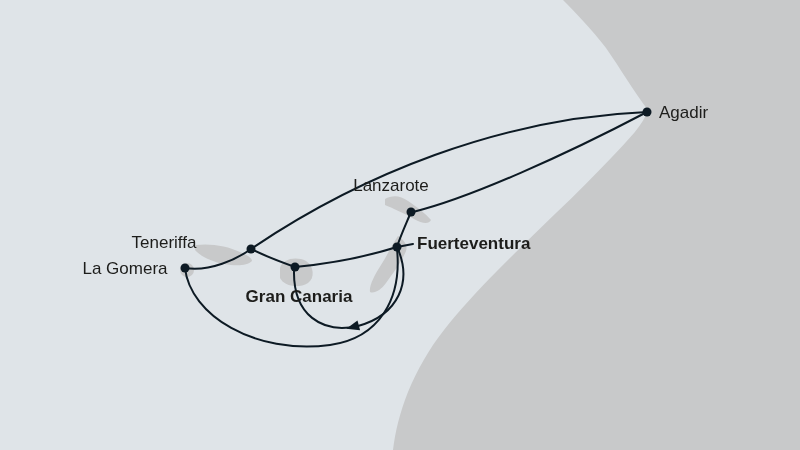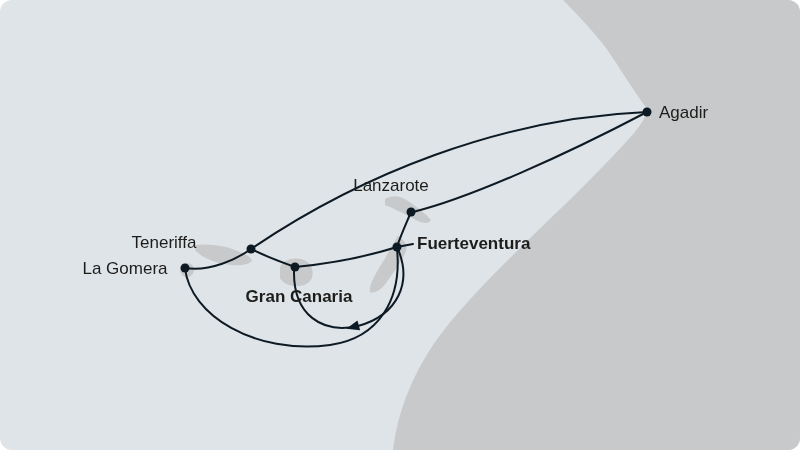--- a/index.html
+++ b/index.html
@@ -2,21 +2,20 @@
 <html style="--sea: #dfe4e8; --land: #c8c9ca; --route: #0d1a24; --label: #1d1d1b;"><head>
 <meta charset="utf-8">
 <style>
   html, body { margin: 0; padding: 0; background: #ffffff; }
   .stage {
     position: relative;
     width: 800px;
     height: 450px;
     overflow: hidden;
     font-family: "Liberation Sans", sans-serif;
-    border-radius: 12px;
   }
   svg { display: block; }
   #ocean { fill: var(--sea, #dfe4e8); }
   .land { fill: var(--land, #c8c9ca); stroke: none; }
   .route {
     fill: none;
     stroke: var(--route, #0d1a24);
     stroke-width: 2;
     stroke-linecap: round;
     stroke-linejoin: round;

